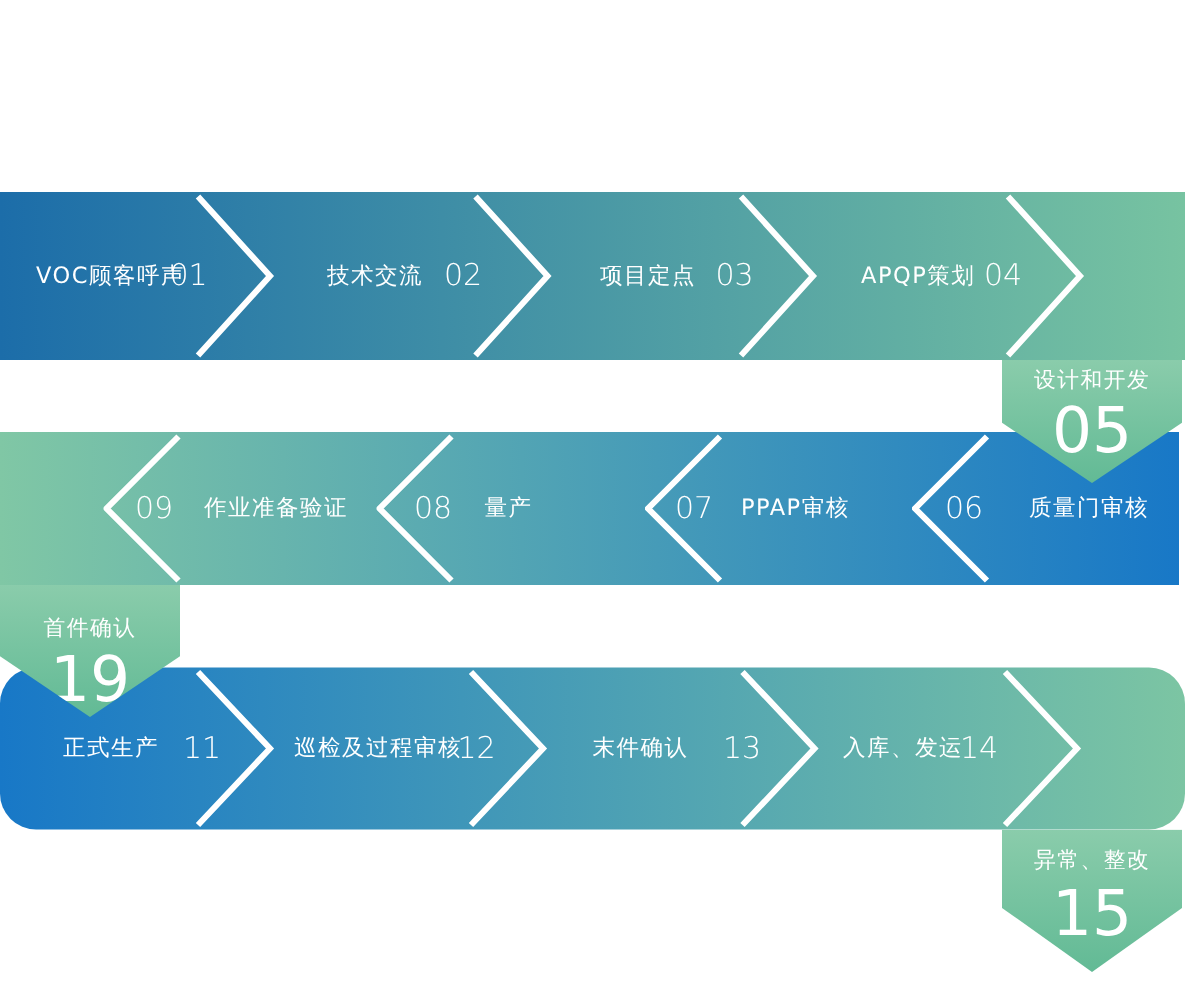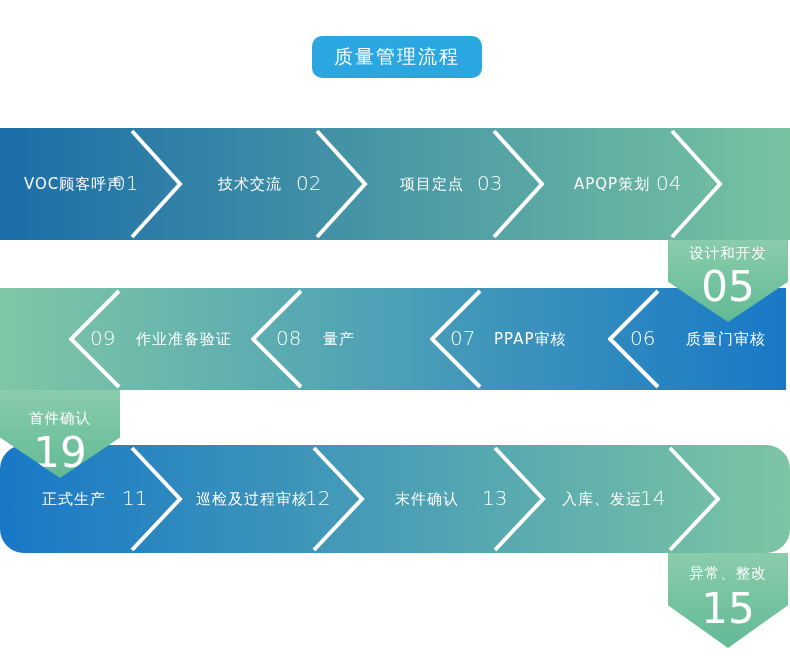--- a/index.html
+++ b/index.html
@@ -34,23 +34,20 @@
   .cnum{position:absolute;left:0;width:100%;text-align:center;color:#fff;font-size:42px;font-weight:400;}
   .conn05 .clbl{top:4px;}  .conn05 .cnum{top:22px;}
   .conn10 .clbl{top:19px;} .conn10 .cnum{top:38px;}
   .conn15 .clbl{top:11px;} .conn15 .cnum{top:31px;}
 </style>
 </head>
 <body>
 
 <div class="canvas">
 
-  <div class="badge">
-    <span>质量管理流程</span>
-  </div>
 
   <div class="band band1">
     <svg class="chev" style="left:130px" width="54" height="112" viewBox="0 0 54 112">
         <polyline points="2,3 50,56 2,109" fill="none" stroke="#ffffff" stroke-width="4"></polyline>
       </svg>
     <svg class="chev" style="left:315px" width="54" height="112" viewBox="0 0 54 112">
         <polyline points="2,3 50,56 2,109" fill="none" stroke="#ffffff" stroke-width="4"></polyline>
       </svg>
     <svg class="chev" style="left:492px" width="54" height="112" viewBox="0 0 54 112">
         <polyline points="2,3 50,56 2,109" fill="none" stroke="#ffffff" stroke-width="4"></polyline>

